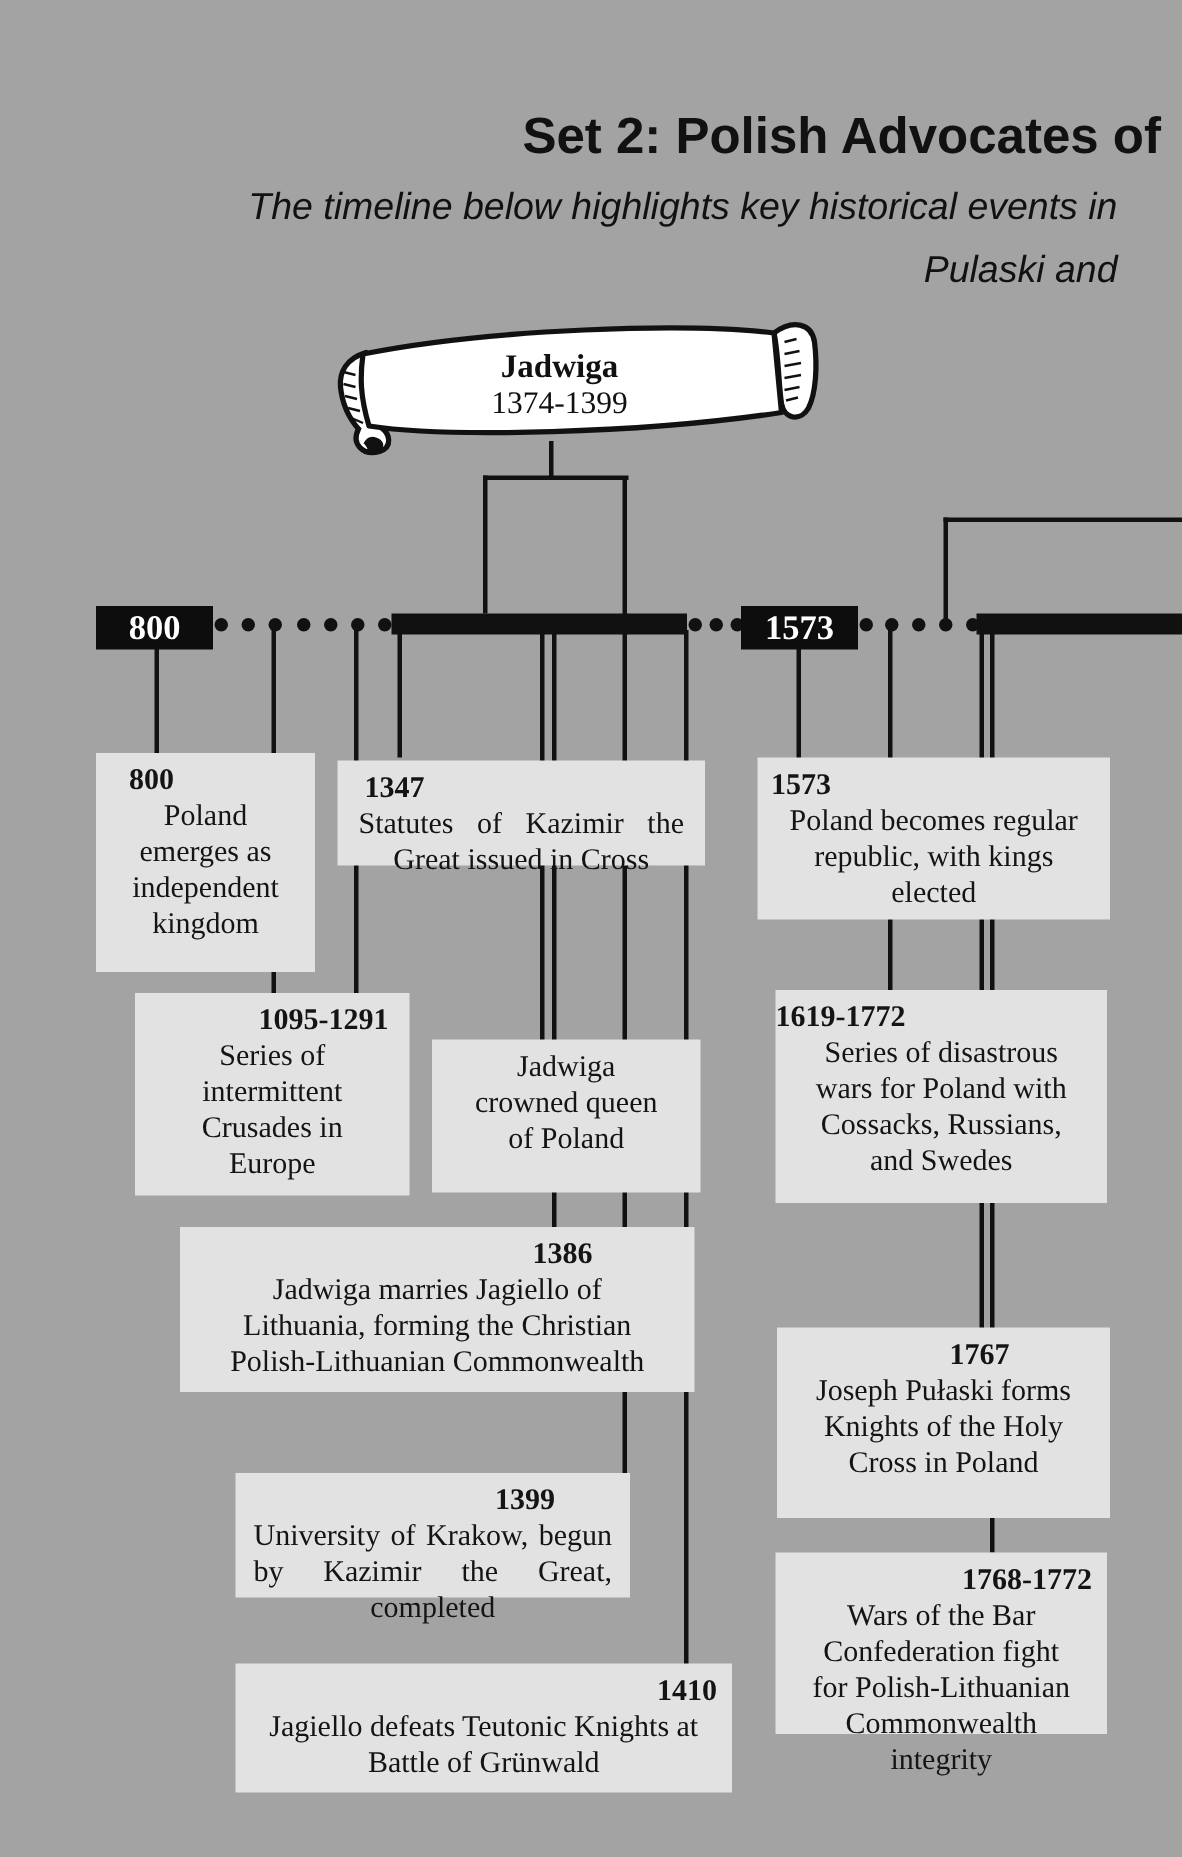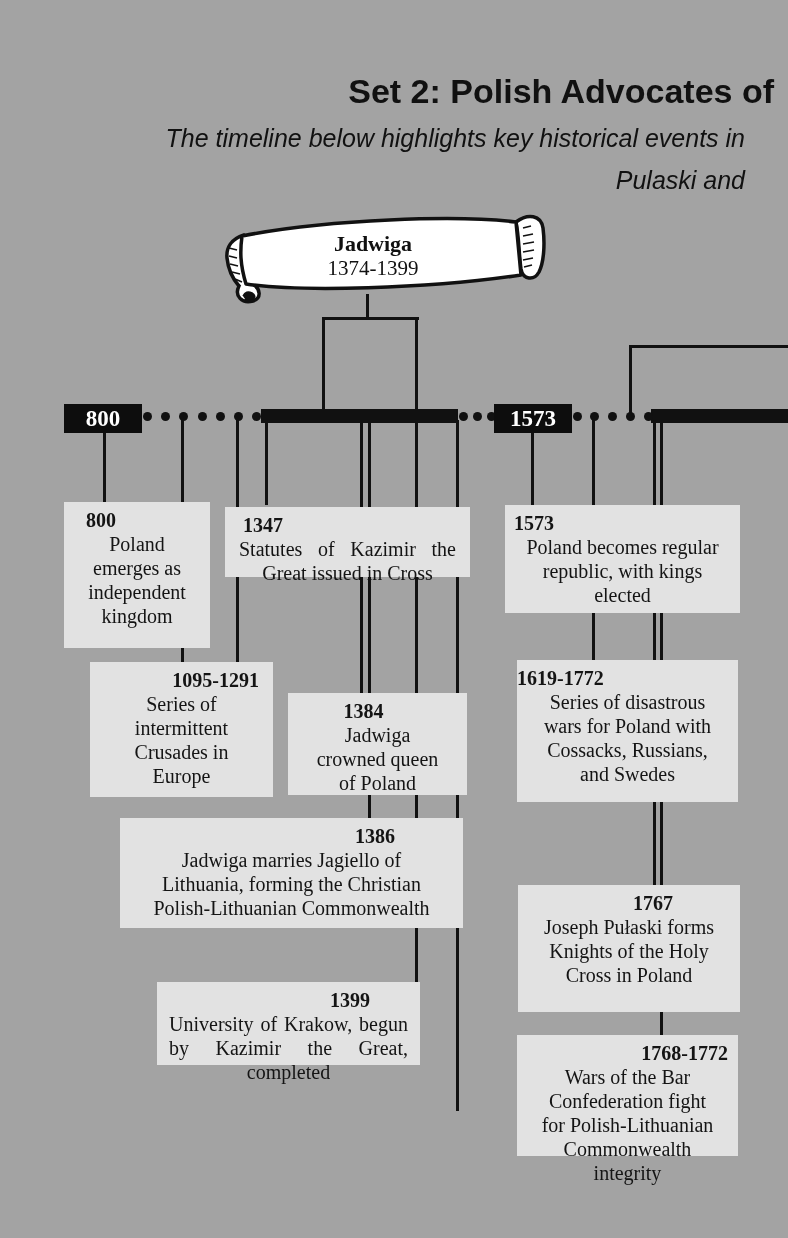--- a/index.html
+++ b/index.html
@@ -122,38 +122,42 @@
 
   <div class="evt" style="left:90px;top:662px;width:183px;height:135px;">
     <div class="year" style="text-align:right;padding-right:14px;">1095-1291</div>
     <div class="desc">Series of
 intermittent
 Crusades in
 Europe</div>
   </div>
 
   <div class="evt" style="left:288px;top:693px;width:179px;height:102px;">
-    <div class="year" style="text-align:center;padding-right:28px;">1384</div>
     <div class="desc">Jadwiga
 crowned queen
 of Poland</div>
   </div>
 
   <div class="evt" style="left:120px;top:818px;width:343px;height:110px;">
     <div class="year" style="text-align:right;padding-right:68px;">1386</div>
     <div class="desc">Jadwiga marries Jagiello of
 Lithuania, forming the Christian
 Polish-Lithuanian Commonwealth</div>
   </div>
 
   <div class="evt" style="left:157px;top:982px;width:263px;height:83px;padding-left:12px;padding-right:12px;">
     <div class="year" style="text-align:right;padding-right:38px;">1399</div>
     <div class="desc justify">University of Krakow, begun by Kazimir the Great, completed</div>
   </div>
 
+  <div class="evt" style="left:157px;top:1109px;width:331px;height:86px;">
+    <div class="year" style="text-align:right;padding-right:10px;">1410</div>
+    <div class="desc">Jagiello defeats Teutonic Knights at
+Battle of Grünwald</div>
+  </div>
 
   <div class="evt" style="left:505px;top:505px;width:235px;height:108px;">
     <div class="year" style="text-align:left;padding-left:9px;">1573</div>
     <div class="desc">Poland becomes regular
 republic, with kings
 elected</div>
   </div>
 
   <div class="evt" style="left:517px;top:660px;width:221px;height:142px;">
     <div class="year" style="text-align:left;">1619-1772</div>

